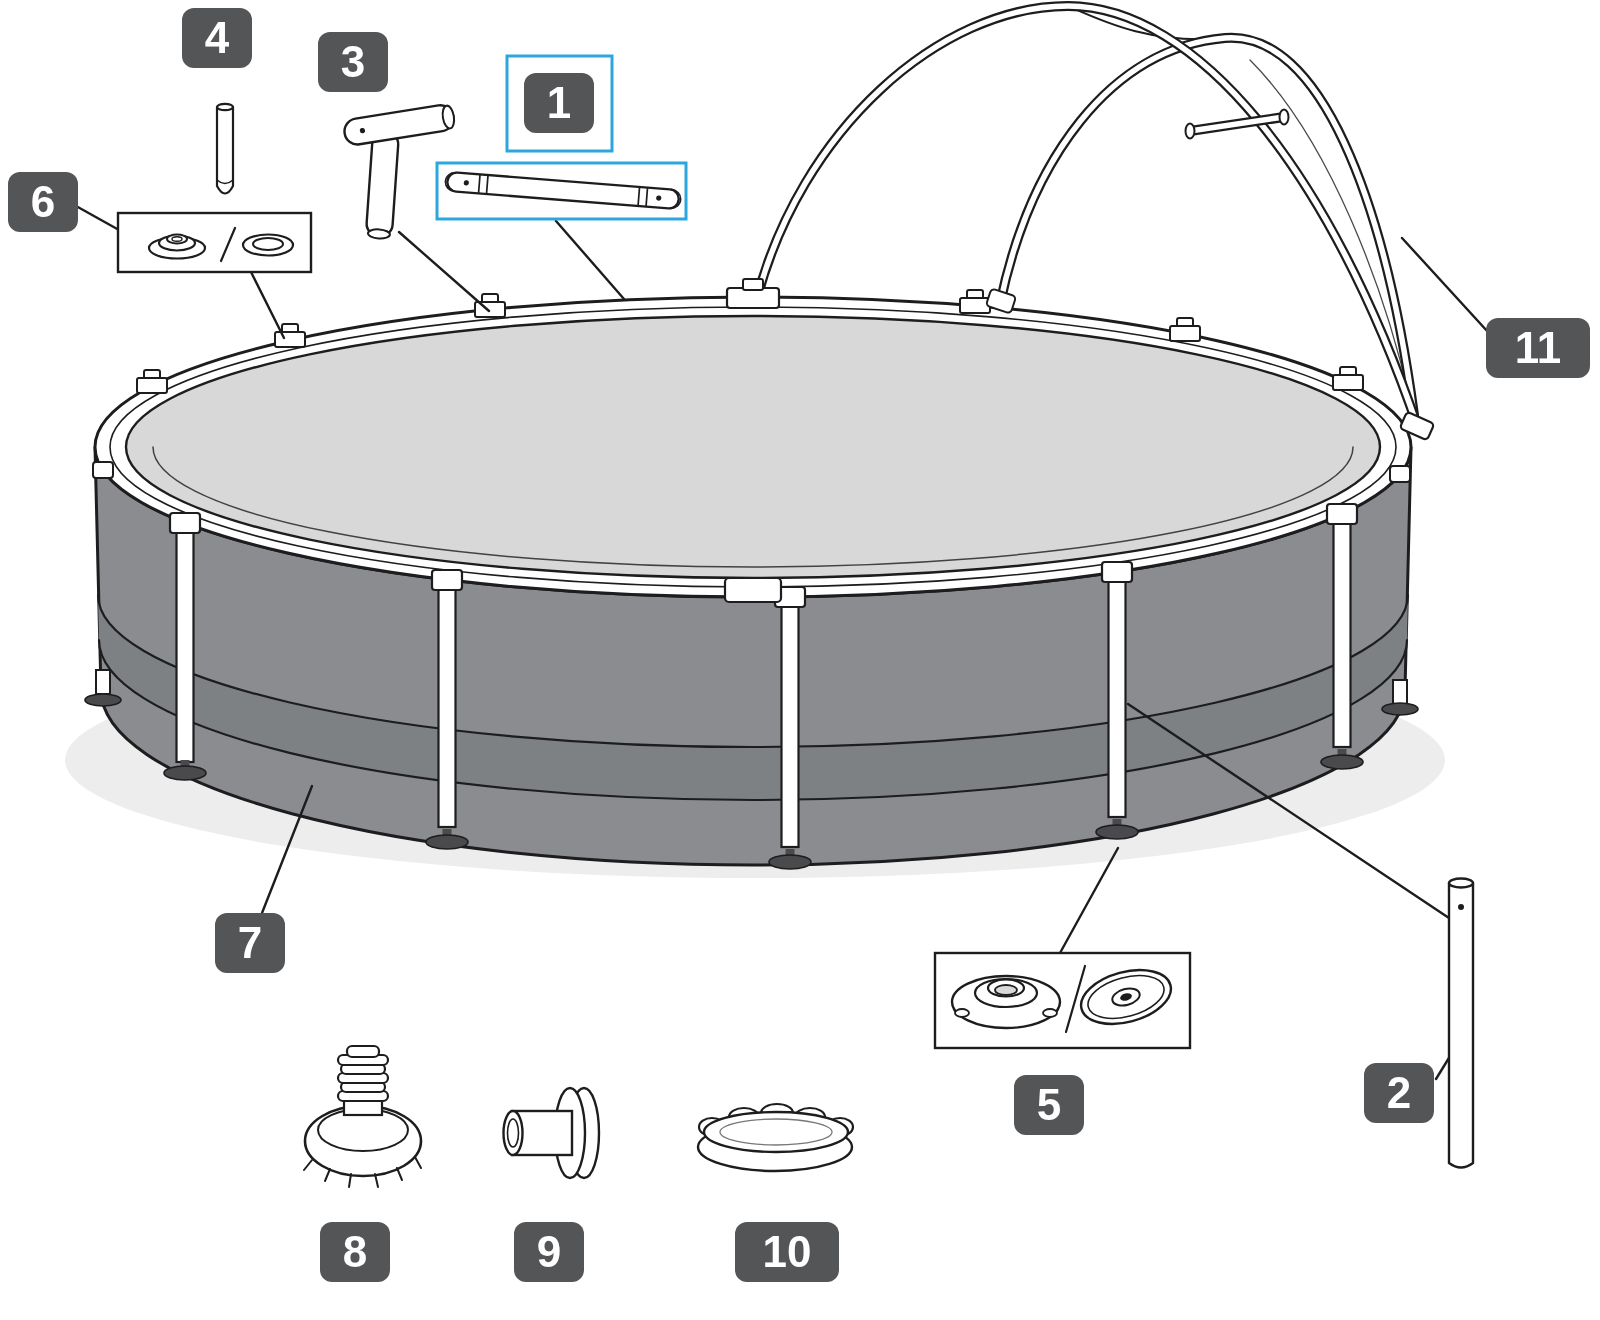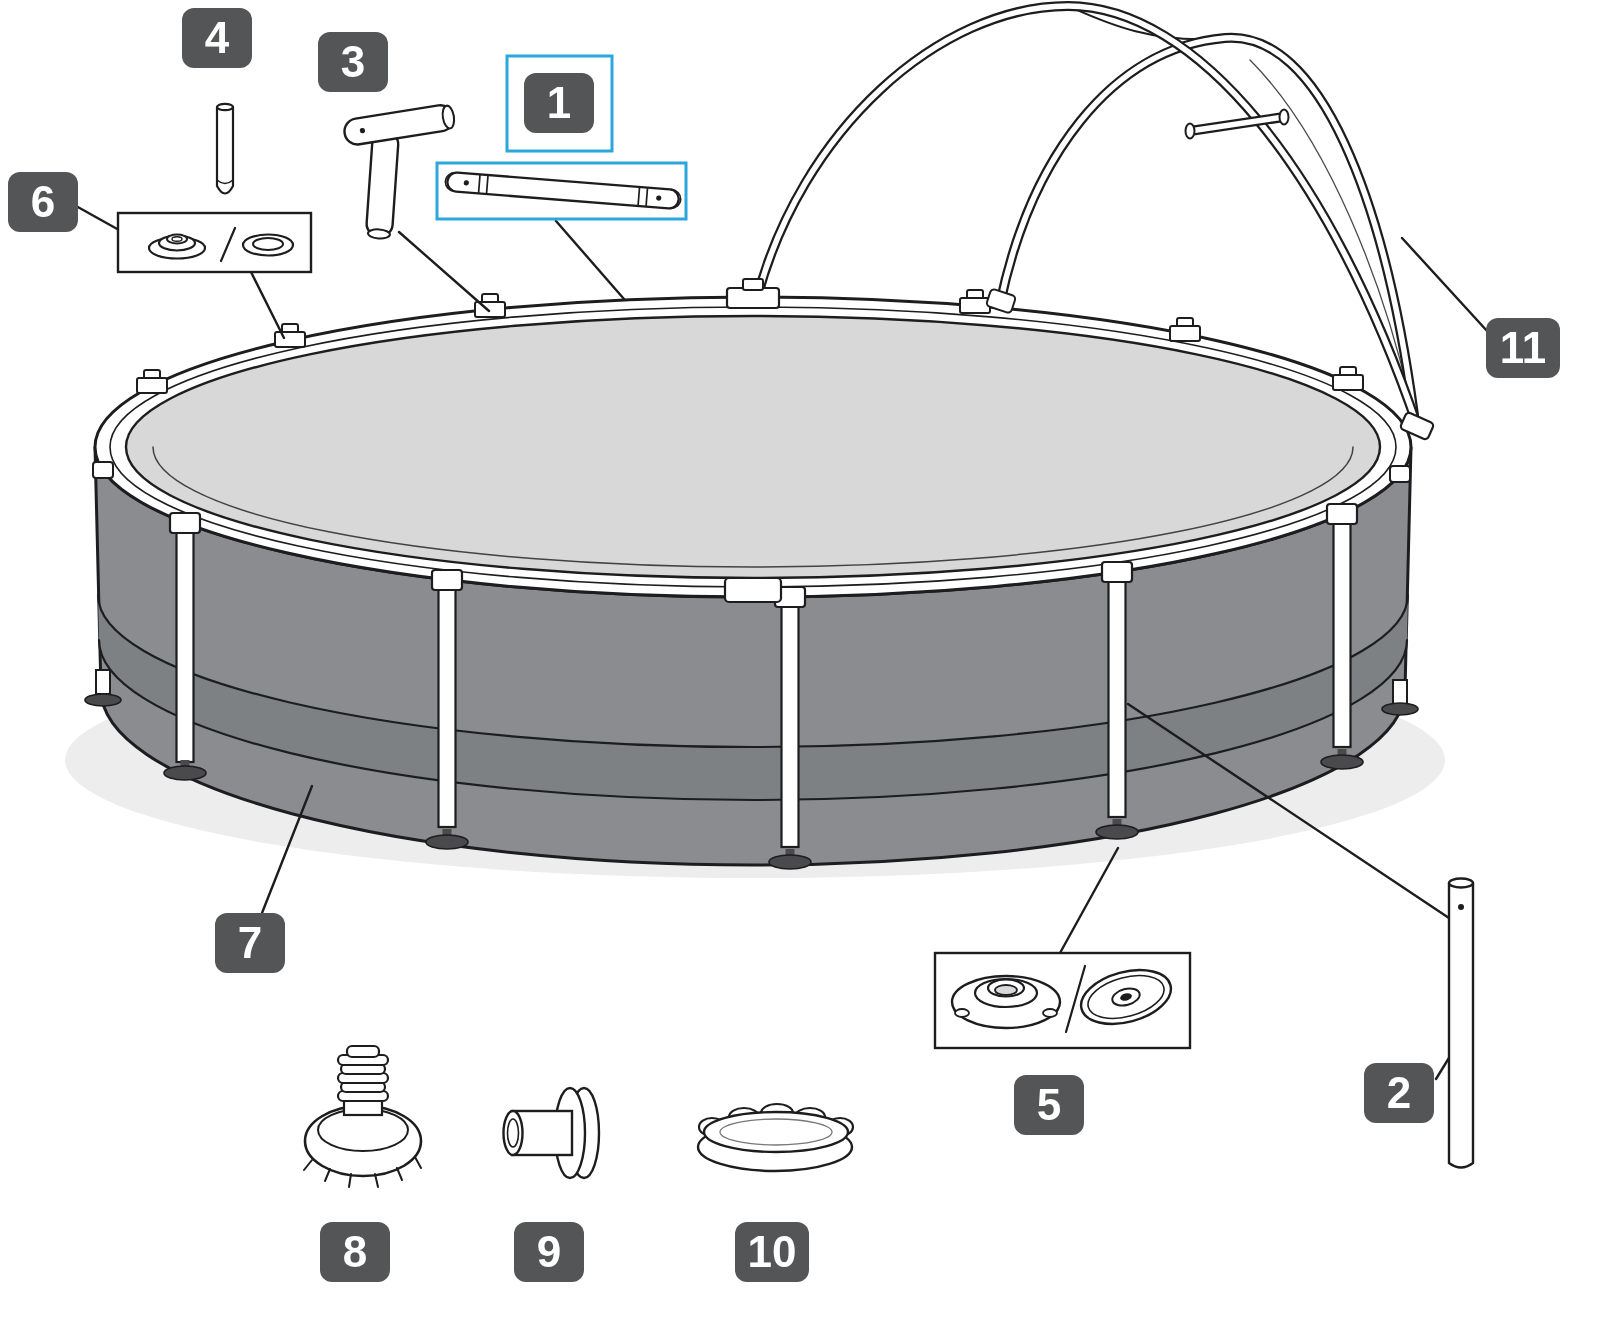--- a/index.html
+++ b/index.html
@@ -6,21 +6,21 @@
   .stage{
     position:relative;width:1600px;height:1320px;background:#ffffff;overflow:hidden;
     font-family:"Liberation Sans", sans-serif;
   }
   .stage svg{position:absolute;left:0;top:0;}
   .badge{
     position:absolute;width:70px;height:60px;background:#545557;border-radius:12px;
     color:#ffffff;font:700 44px/60px "Liberation Sans", sans-serif;text-align:center;
     user-select:none;
   }
-  .badge.wide{width:74px;}
+  .badge.wide{width:104px;}
 </style>
 </head>
 <body>
 
 <div class="stage">
 
 <svg width="1600" height="1320" viewBox="0 0 1600 1320">
 
   <ellipse cx="755" cy="760" rx="690" ry="118" fill="#ededee"></ellipse>
 

